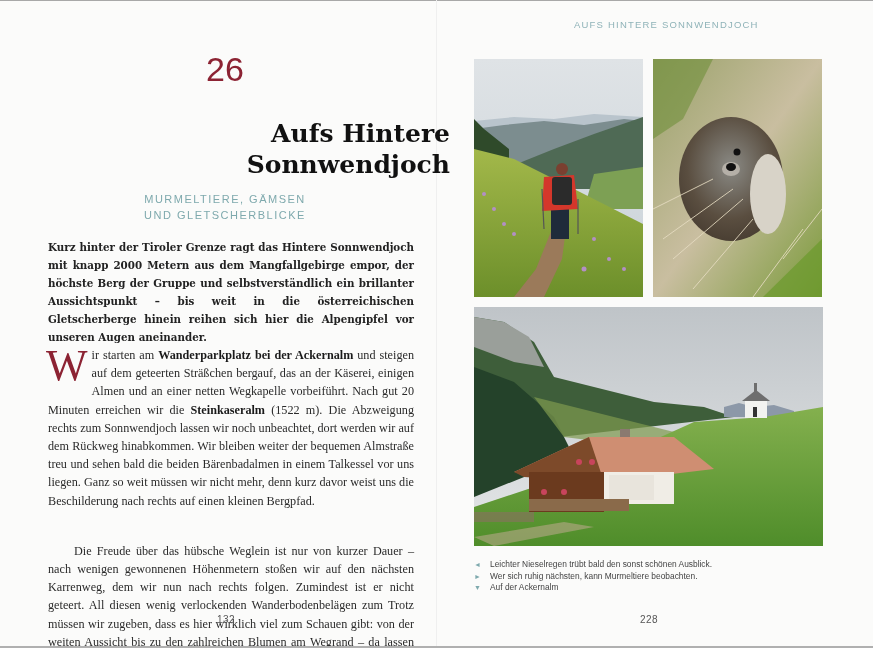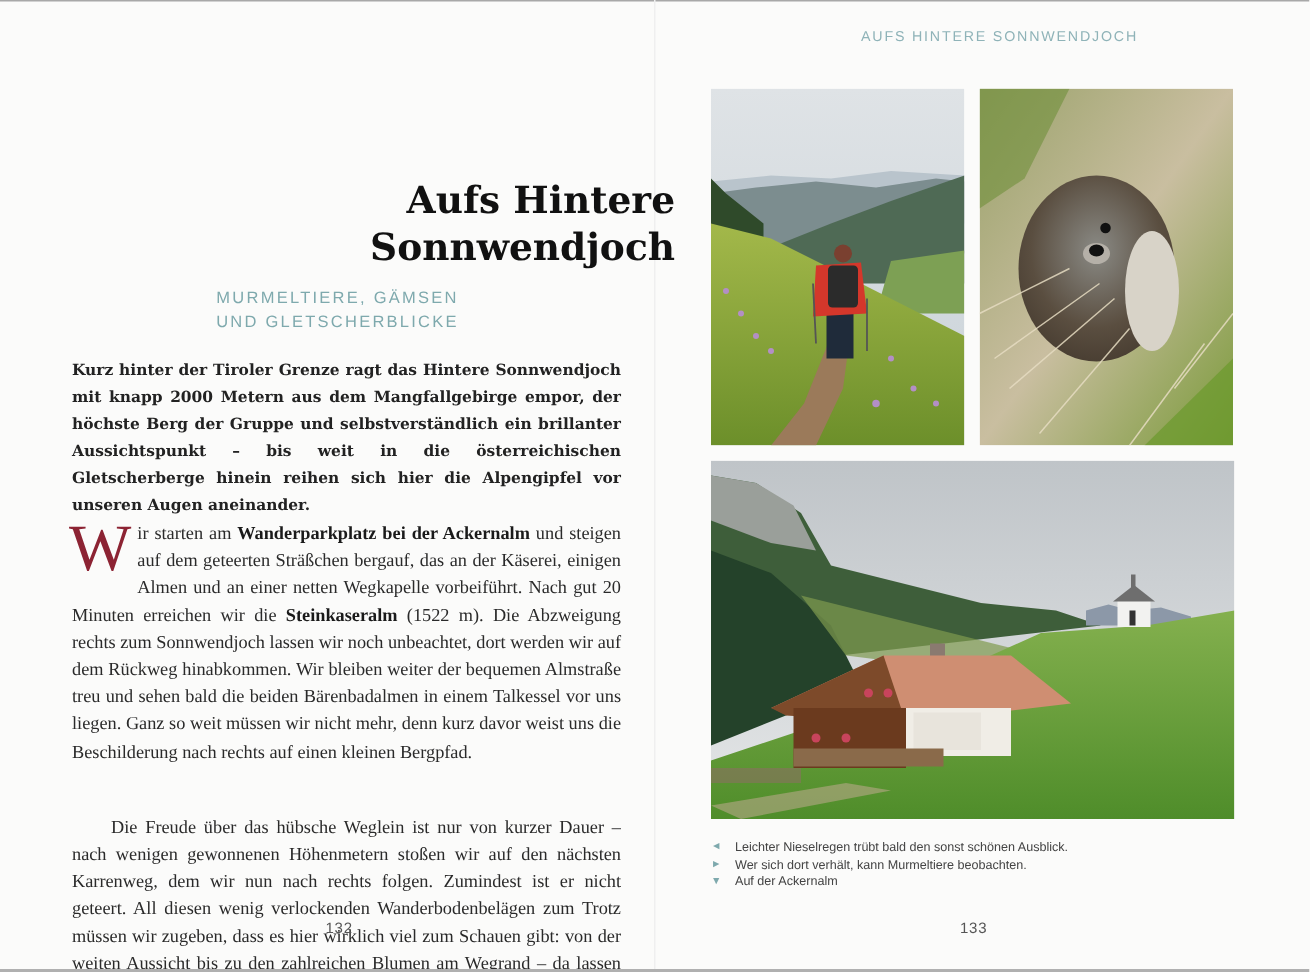--- a/index.html
+++ b/index.html
@@ -75,20 +75,21 @@
   .caption-row { display:flex; align-items:center; }
   .caption-arrow { width:16px; color:#7ea9ad; font-size:7px; display:inline-block; }
 </style>
 </head>
 <body>
 
 <div class="frame-top"></div>
 <div class="spine"></div>
 
 <div class="page page-left">
+  <div class="chapter-num">26</div>
   <div class="title">
     <div>Aufs Hintere</div>
     <div>Sonnwendjoch</div>
   </div>
   <div class="subtitle">
     <div>MURMELTIERE, GÄMSEN</div>
     <div>UND GLETSCHERBLICKE</div>
   </div>
   <div class="intro">Kurz hinter der Tiroler Grenze ragt das Hintere Sonnwendjoch mit knapp 2000 Metern aus dem Mangfallgebirge empor, der höchste Berg der Gruppe und selbstverständlich ein brillanter Aussichtspunkt – bis weit in die österreichischen Gletscherberge hinein reihen sich hier die Alpengipfel vor unseren Augen aneinander.</div>
 
@@ -215,23 +216,23 @@
   </svg>
 </div>
 
 <div class="captions">
   <div class="caption-row">
     <span class="caption-arrow">◄</span>
     <span>Leichter Nieselregen trübt bald den sonst schönen Ausblick.</span>
   </div>
   <div class="caption-row">
     <span class="caption-arrow">►</span>
-    <span>Wer sich dort verhält, kann Murmeltiere beobachten.</span>
+    <span>Wer sich ruhig nächsten, kann Murmeltiere beobachten.</span>
   </div>
   <div class="caption-row">
     <span class="caption-arrow">▼</span>
     <span>Auf der Ackernalm</span>
   </div>
 </div>
 
-<div class="page-number pn-right">133</div>
+<div class="page-number pn-right">228</div>
 
 <div class="frame-bottom"></div>
 
 </body></html>

